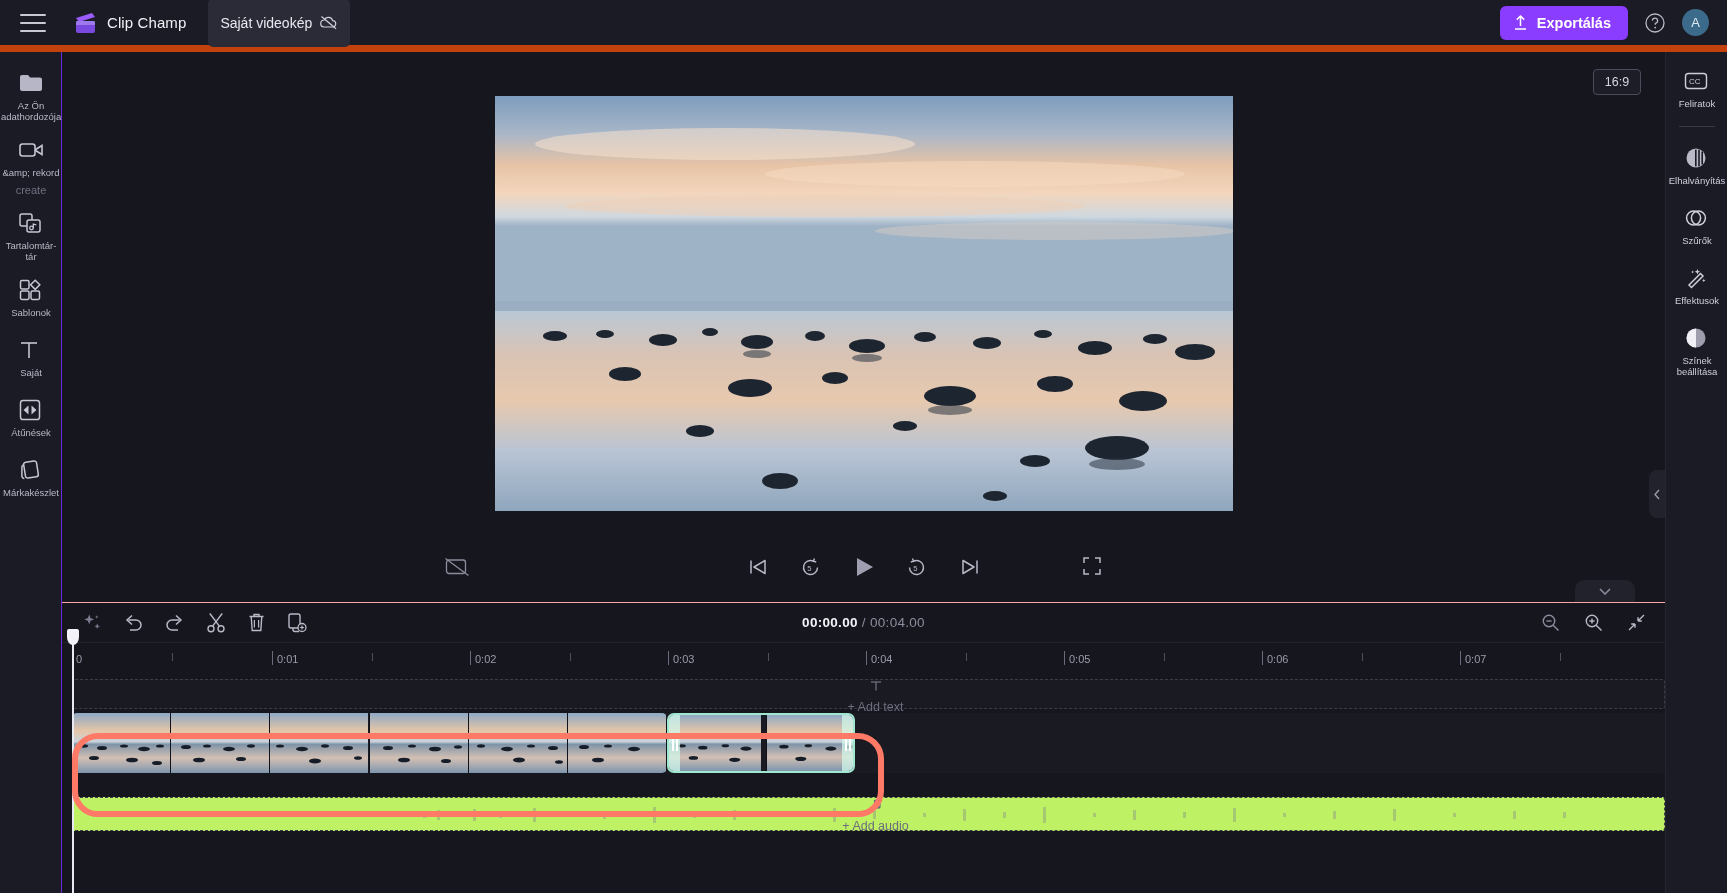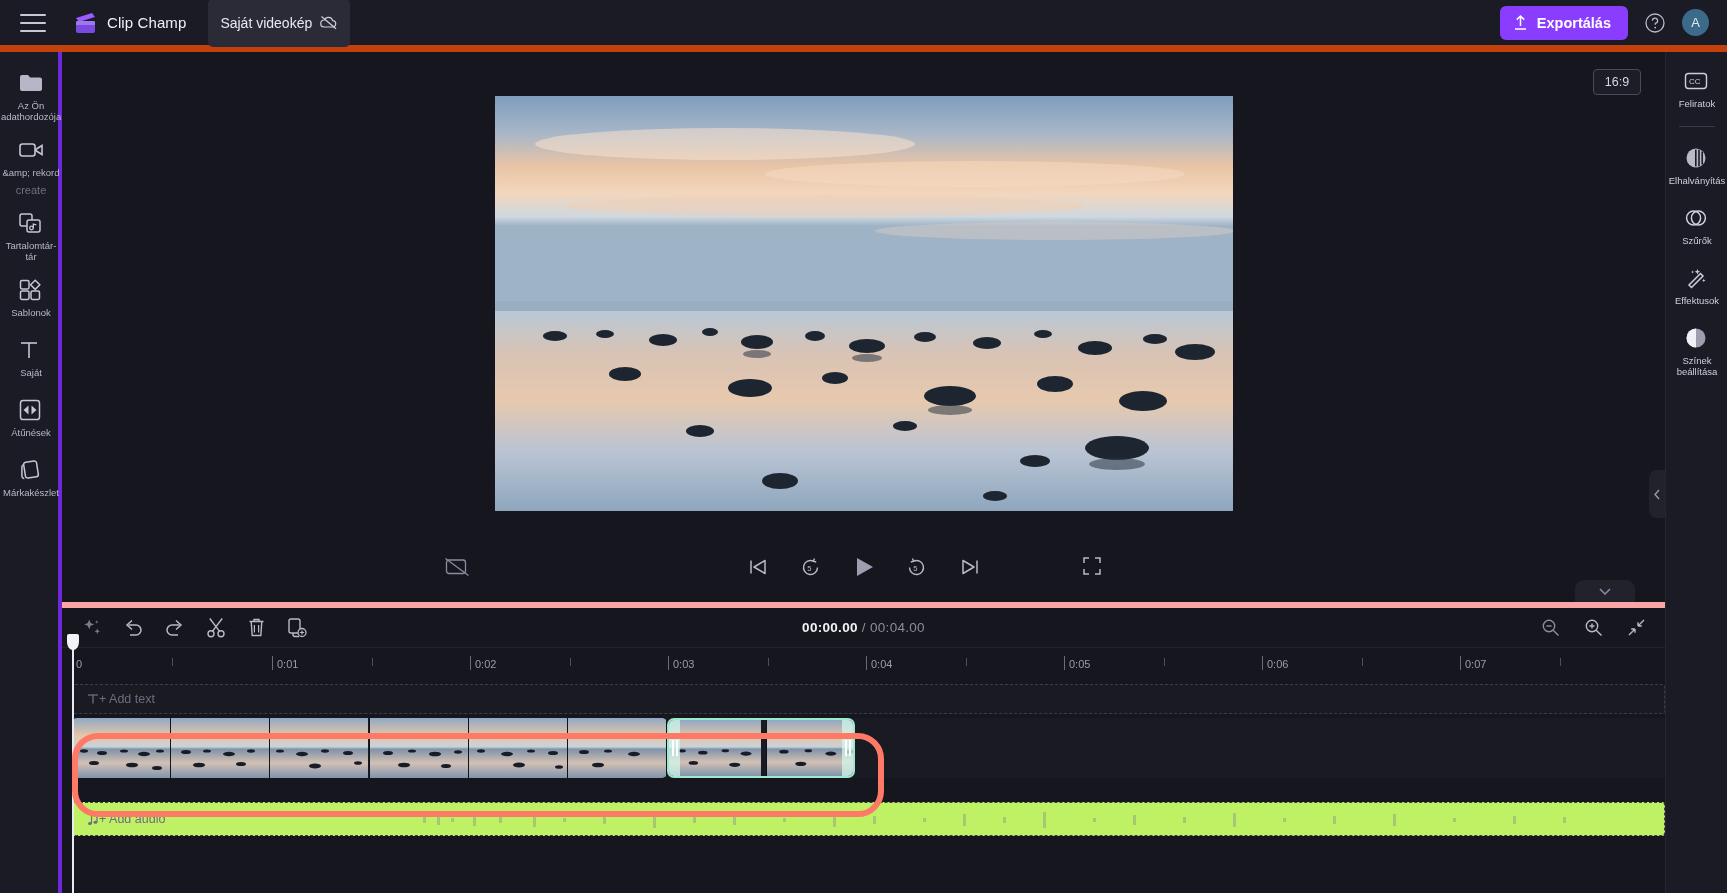--- a/index.html
+++ b/index.html
@@ -39,21 +39,21 @@
   .help-icon { width: 22px; height: 22px; cursor: pointer; }
   .avatar {
     width: 27px; height: 27px; border-radius: 50%; background: #3b6a8a;
     display: flex; align-items: center; justify-content: center;
     font-size: 13px; color: #dfeaf2; cursor: pointer;
   }
 
   
   .left-rail {
     position: absolute; left: 0; top: 52px; width: 62px; height: 841px;
-    background: #1b1b25; border-right: 4px solid #6d28d9;
+    background: #1b1b25; border-right: 1px solid #6d28d9;
     padding-top: 10px;
   }
   .rail-item {
     width: 62px; min-height: 60px; padding: 8px 2px 6px; cursor: pointer;
     display: flex; flex-direction: column; align-items: center; gap: 5px;
   }
   .rail-ico { width: 26px; height: 26px; display: flex; align-items: center; justify-content: flex-start; }
   .rail-lbl { font-size: 9.5px; color: #b9b9c8; text-align: center; line-height: 1.15; width: 60px; }
   .rail-sub { font-size: 11px; color: #6f6f80; text-align: center; line-height: 1.1; }
   .brandkit-arrow {
@@ -102,21 +102,21 @@
   }
   .panel-collapse {
     position: absolute; right: 62px; top: 470px; width: 16px; height: 48px;
     background: #22222d; border-radius: 8px 0 0 8px;
     display: flex; align-items: center; justify-content: center; cursor: pointer; z-index: 5;
   }
 
   
   .timeline {
     position: absolute; left: 62px; top: 602px; width: 1603px; height: 291px;
-    background: #16161e; border-top: 6px solid #fca5a5;
+    background: #16161e; border-top: 1px solid #fca5a5;
   }
   .tl-toolbar {
     position: absolute; left: 0; top: 0; width: 1603px; height: 40px;
     display: flex; align-items: center; border-bottom: 1px solid #23232e;
   }
   .tl-tools { display: flex; align-items: center; gap: 20px; margin-left: 20px; }
   .tool { width: 21px; height: 21px; cursor: pointer; display:flex;align-items:center;justify-content:center;}
   .tl-time {
     position: absolute; left: 50%; transform: translateX(-50%);
     font-size: 13.5px; letter-spacing: .3px;
@@ -135,22 +135,22 @@
   .playhead-knob {
     position: absolute; left: -5px; top: -11px; width: 12px; height: 16px;
     background: #f2f2f8; border-radius: 2px 2px 50% 50%;
   }
 
   .track { position: absolute; left: 10px; width: 1593px; border: 1px dashed #3b3b49; border-radius: 3px; }
   .track-text { top: 76px; height: 30px; background: #1a1a23; }
   .track-video { top: 110px; height: 60px; background: #1a1a23; border: none; }
   .track-audio { top: 194px; height: 34px; background: #bef264; }
   .track-hint {
-    display: flex; align-items: center; height: 100%;
-    padding-left: 14px; font-size: 12.5px; color: #6d6d7e; cursor: pointer;
+    display: flex; align-items: center; gap: 8px; height: 100%;
+    padding-left: 14px; font-size: 12.5px; color: #6d6d7e; cursor: pointer; flex-direction: column;
   }
   .clip {
     position: absolute; top: 110px; height: 60px; border-radius: 5px; overflow: hidden; cursor: pointer;
   }
   .clip-a { left: 10px; width: 595px; }
   .clip-b { left: 605px; width: 188px; border: 2px solid #9fe8cf; border-radius: 7px; }
   .thumbstrip { position: absolute; inset: 0; display: flex; }
   .thumb { flex: 1 0 auto; width: 98px; position: relative; overflow: hidden; border-right: 1px solid rgba(10,14,22,.55); }
   .trim {
     position: absolute; top: 0; bottom: 0; width: 11px; background: rgba(210,250,236,.72);

